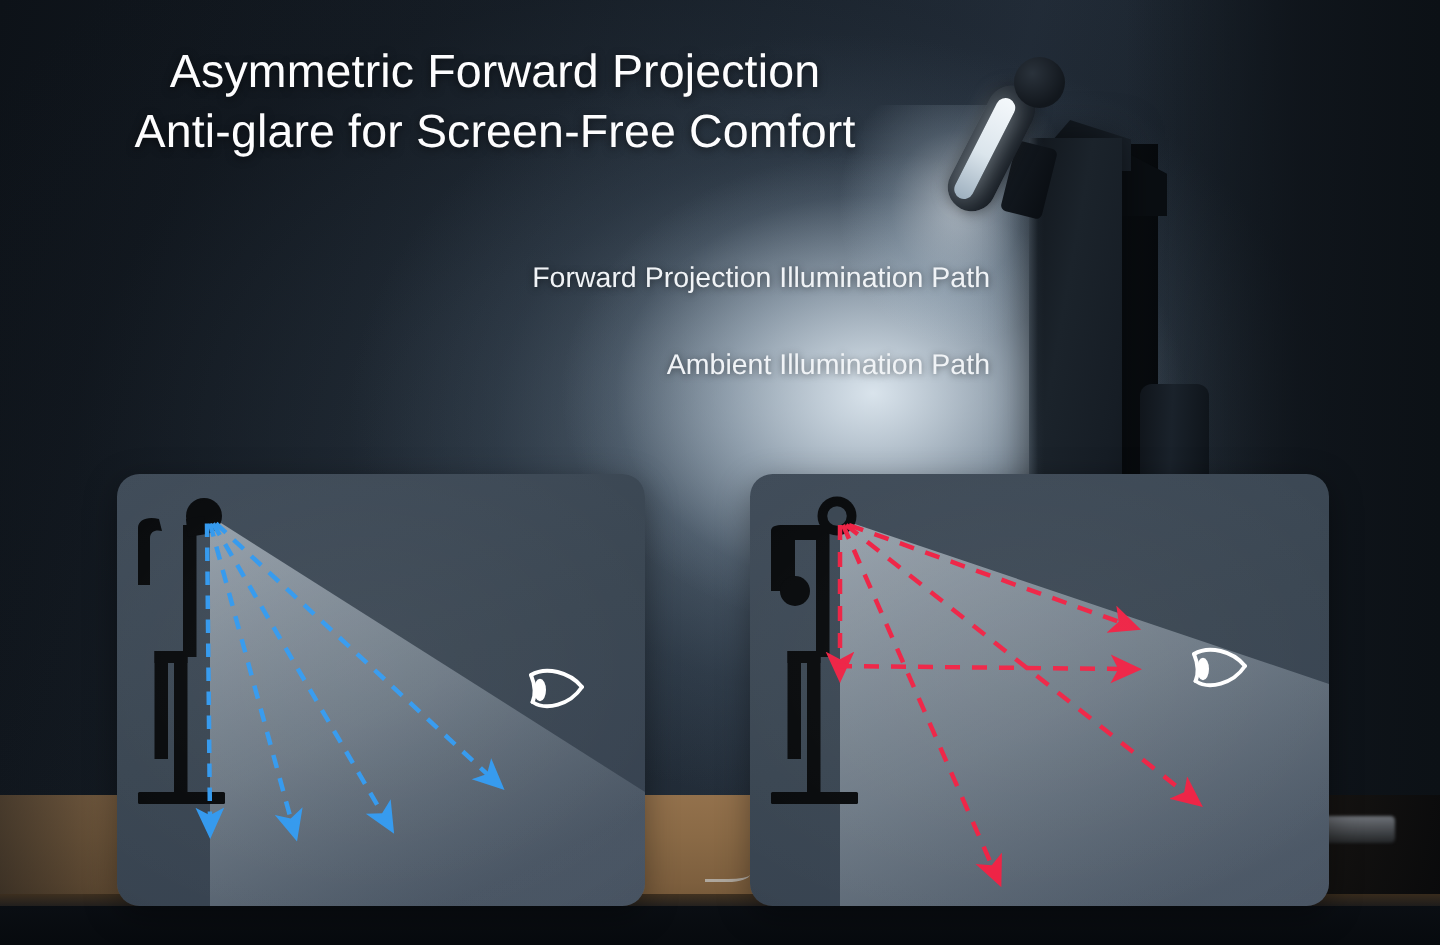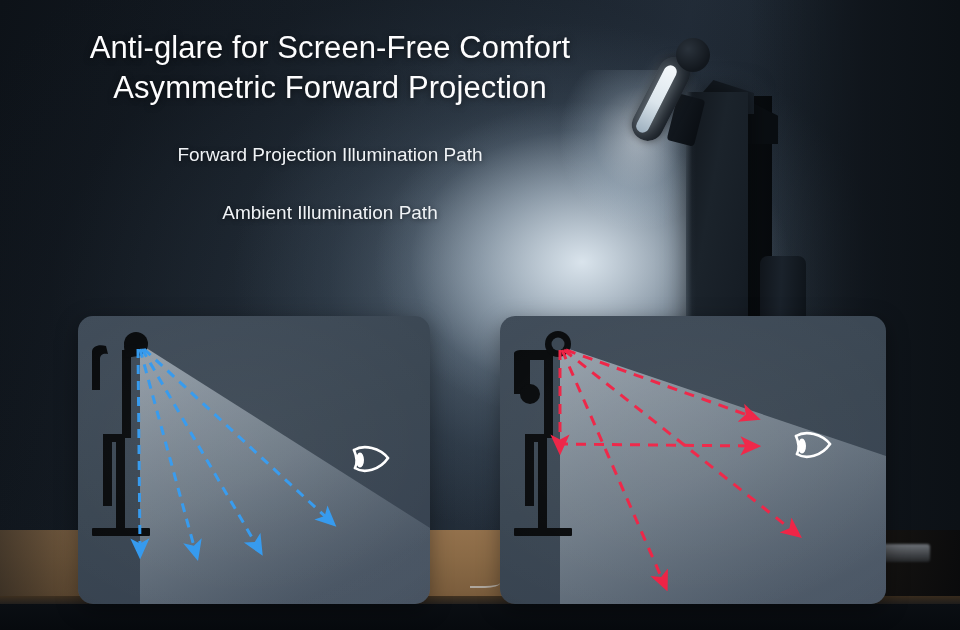--- a/index.html
+++ b/index.html
@@ -122,21 +122,21 @@
     background:linear-gradient(180deg, rgba(200,210,222,.5), rgba(90,100,112,.25));
     border-radius:3px;
     filter:blur(1px);
   }
   
   .titles { position:absolute; left:0; top:28px; width:660px; text-align:center; }
   .title-line {
     color:#fdfdfe; font-size:31px; line-height:40px; font-weight:400;
     letter-spacing:.1px; text-shadow:0 1px 6px rgba(0,0,0,.55);
   }
-  .subtitles { position:absolute; left:0; top:141px; width:660px; text-align:center; }
+  .subtitles { position:absolute; left:0; top:172px; width:660px; text-align:right; }
   .sub-line {
     color:#f0f3f6; font-size:19px; line-height:28px; font-weight:400;
     text-shadow:0 1px 5px rgba(0,0,0,.5);
   }
   .sub-line.second { margin-top:30px; }
   
   .card {
     position:absolute; top:316px; height:288px;
     background:linear-gradient(160deg,#404c59 0%, #3a4652 48%, #364150 100%);
     border-radius:15px;
@@ -173,22 +173,22 @@
   <div class="mon-panel"></div>
   <div class="mon-panel-bevel"></div>
   <div class="mon-neck"></div>
   <div class="mon-base"></div>
   <div class="bar-stem"></div>
   <div class="bar-body"></div>
   <div class="bar-led"></div>
   <div class="bar-cap"></div>
 
   <div class="titles">
+    <div class="title-line">Asymmetric Forward Projection</div>
     <div class="title-line">Anti-glare for Screen-Free Comfort</div>
-    <div class="title-line">Asymmetric Forward Projection</div>
   </div>
 
   <div class="subtitles">
     <div class="sub-line">Forward Projection Illumination Path</div>
     <div class="sub-line second">Ambient Illumination Path</div>
   </div>
 
   <div class="card" id="card-left">
     <svg viewBox="0 0 352 288" preserveAspectRatio="none">
       <defs>

